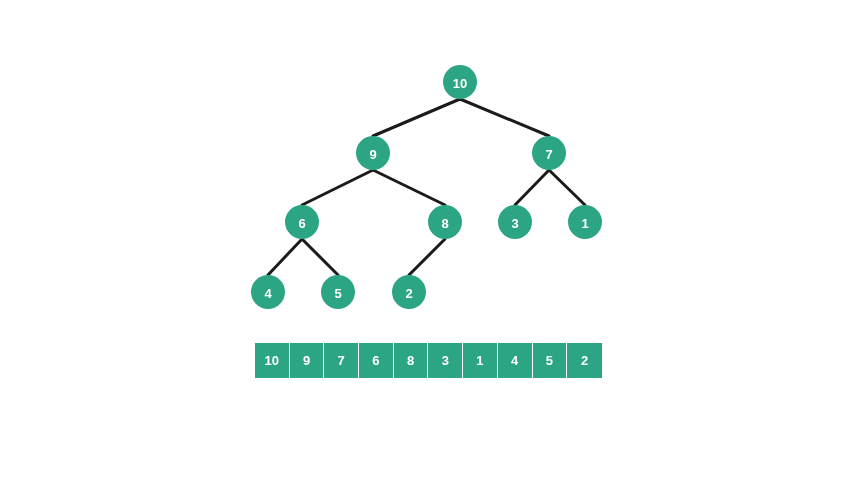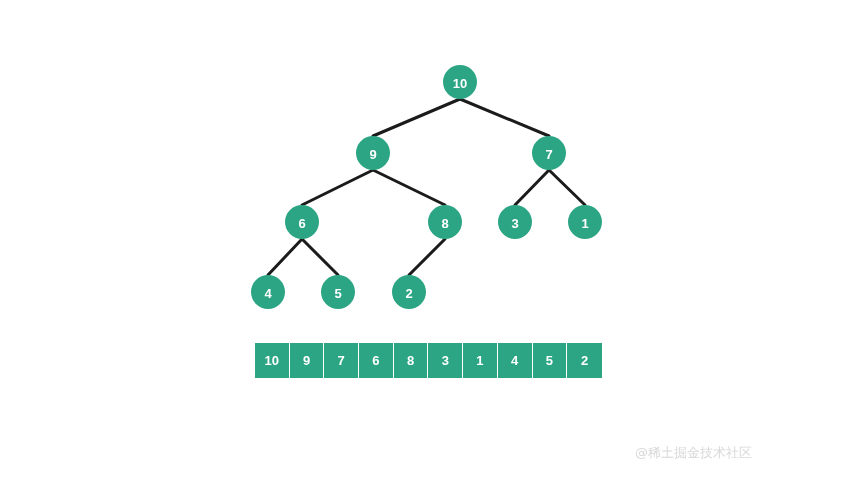--- a/index.html
+++ b/index.html
@@ -147,15 +147,14 @@
       <div class="array-cell">7</div>
       <div class="array-cell">6</div>
       <div class="array-cell">8</div>
       <div class="array-cell">3</div>
       <div class="array-cell">1</div>
       <div class="array-cell">4</div>
       <div class="array-cell">5</div>
       <div class="array-cell">2</div>
     </div>
 
-  <div id="watermark">@稀土掘金技术社区</div>
 
 </div>
 
 </body></html>

